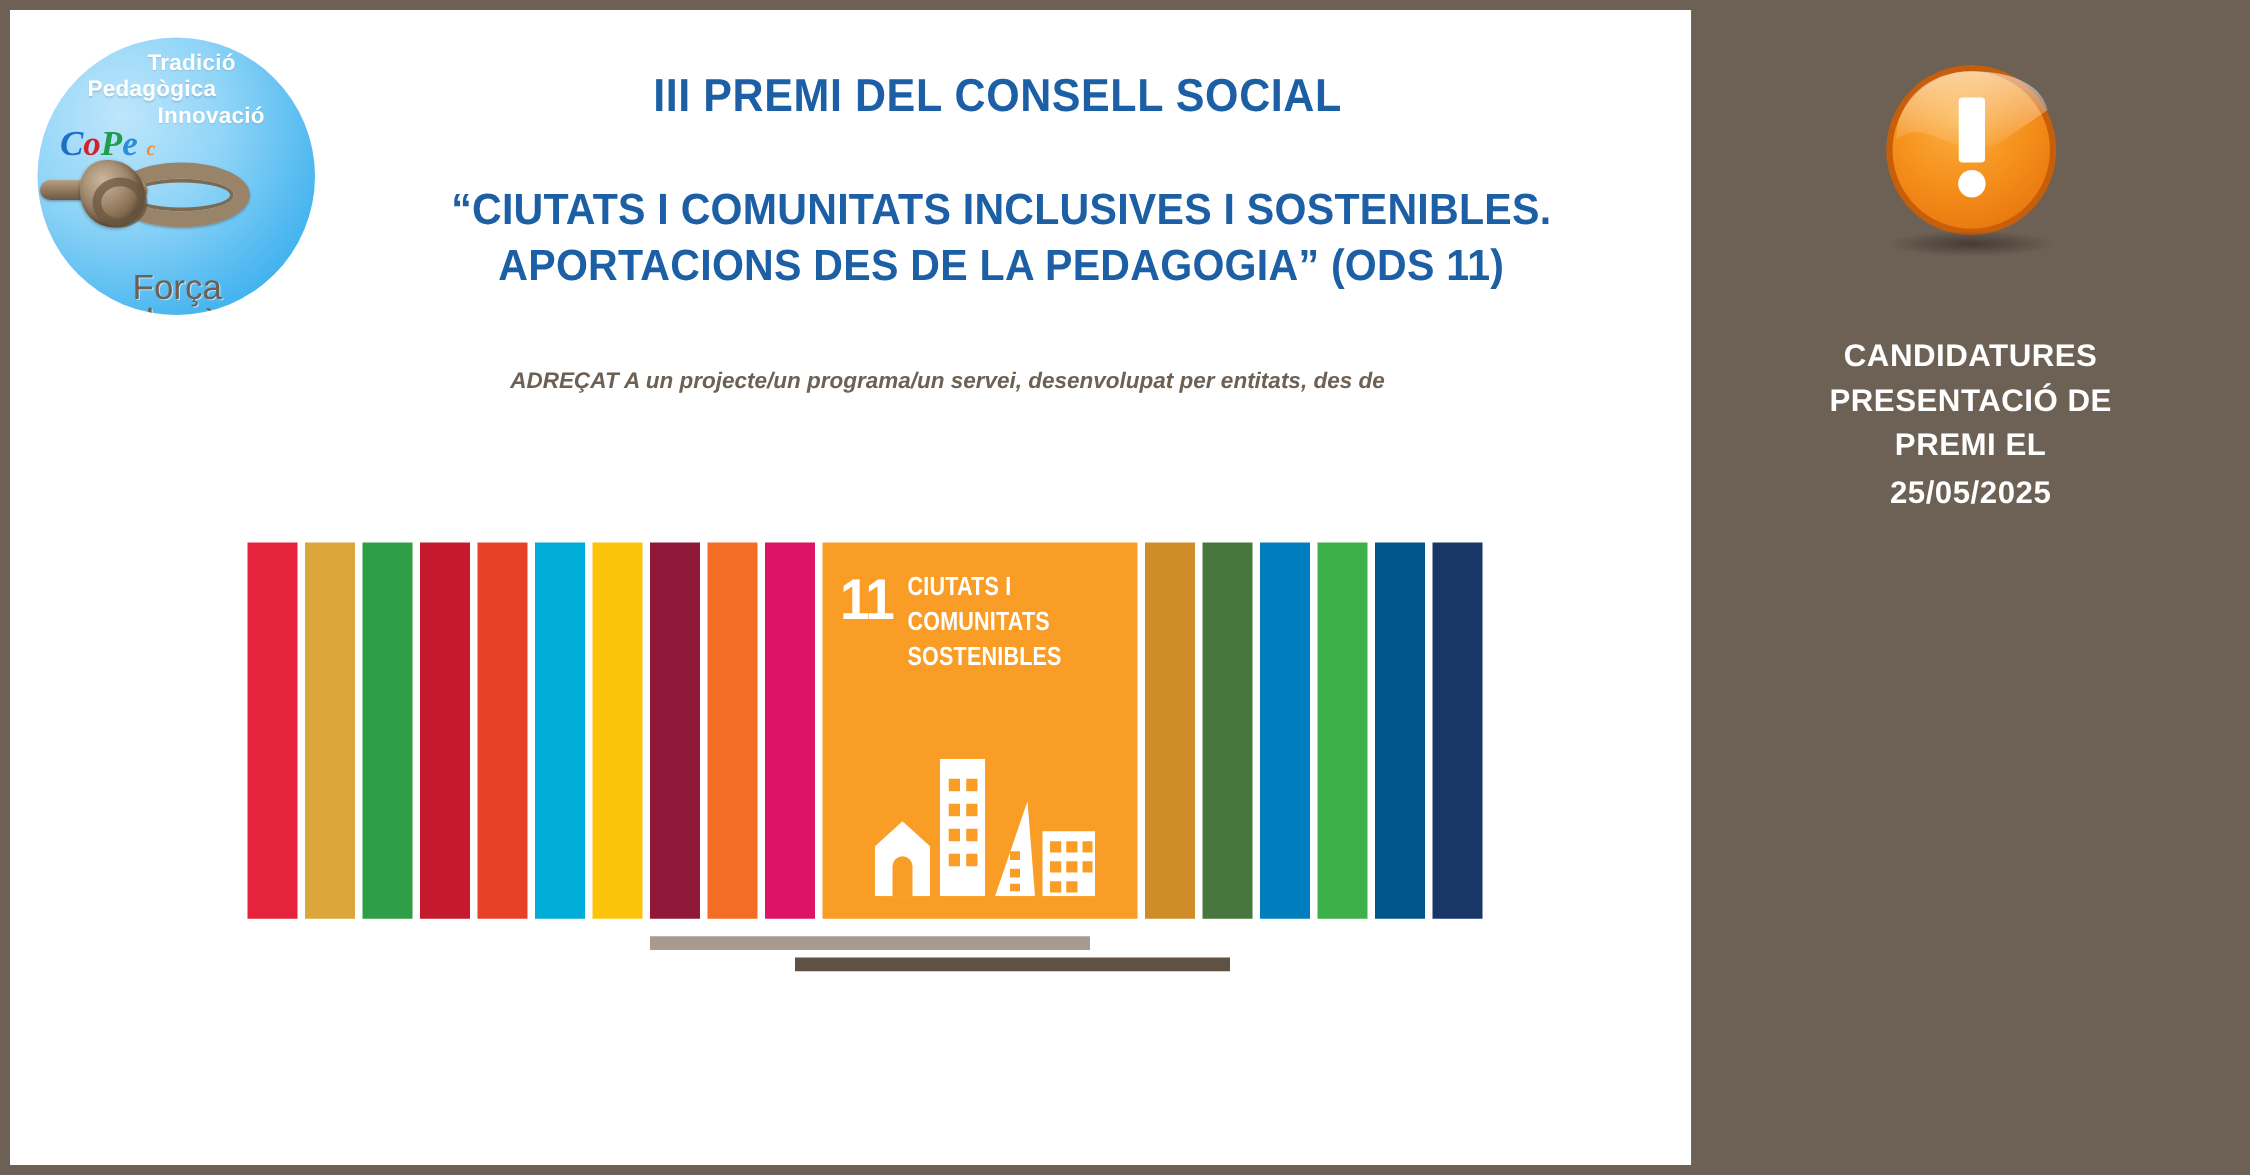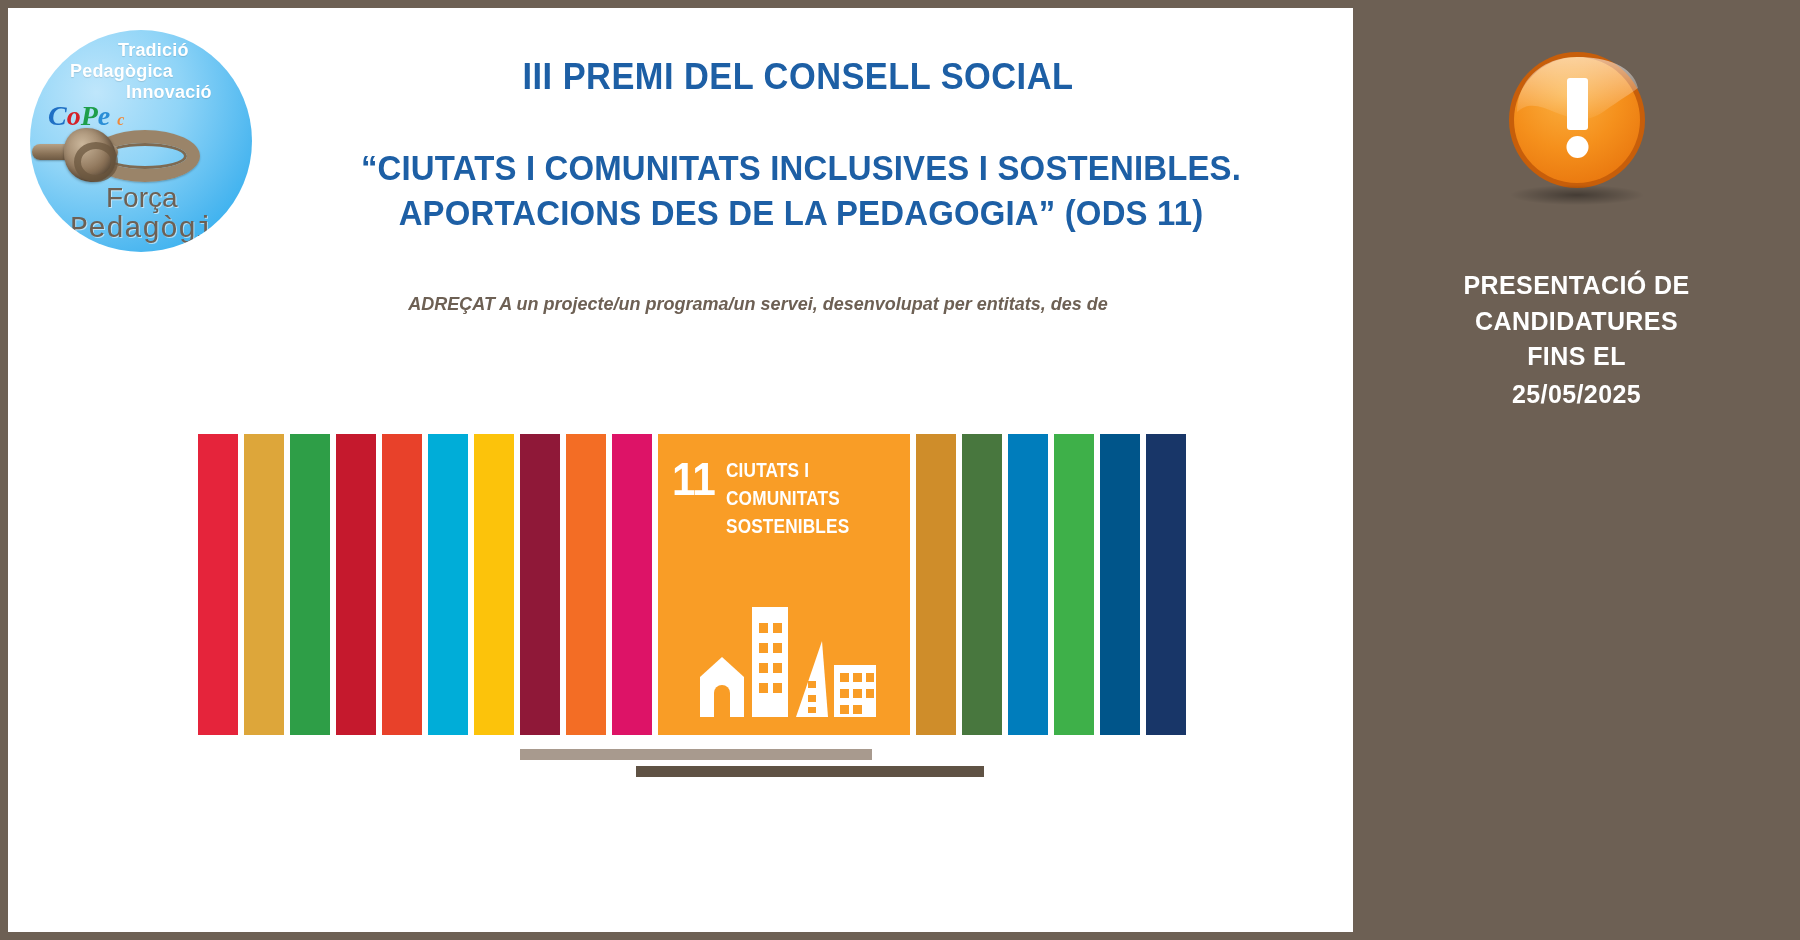--- a/index.html
+++ b/index.html
@@ -102,20 +102,21 @@
     border-radius: 50%;
     opacity: .75;
   }
 
   .logo-word {
     position: absolute;
     color: #6d6054;
     font-weight: 400;
     text-shadow: 1px 1px 0 rgba(255,255,255,.55);
     white-space: nowrap;
+    margin-top: 32px;
   }
   .logo-word.w1 { left: 76px;  top: 152px; font-size: 28px; }
   .logo-word.w2 { left: 40px;  top: 182px; font-size: 30px; font-family: Liberation Mono, monospace; }
 
   
   .title-main {
     position: absolute;
     left: 260px; top: 48px;
     width: 1060px;
     text-align: center;
@@ -366,19 +367,19 @@
       </defs>
       <circle cx="70" cy="70" r="68" fill="#C75E0A"></circle>
       <circle cx="70" cy="70" r="63" fill="url(#alertFace)"></circle>
       <path d="M10 62 C34 40 62 86 96 62 C116 48 126 42 131 38 C126 16 100 7 70 7 C36 7 10 30 10 62 Z" fill="url(#alertGloss)"></path>
       <rect x="60" y="28" width="21" height="52" rx="3" fill="#ffffff"></rect>
       <circle cx="70.5" cy="97" r="11" fill="#ffffff"></circle>
     </svg>
     <div class="alert-shadow"></div>
 
     <div class="sidebar-text" style="color: rgb(255, 255, 255);">
+      <div>CANDIDATURES</div>
       <div>PRESENTACIÓ DE</div>
-      <div>CANDIDATURES</div>
-      <div>FINS EL</div>
+      <div>PREMI EL</div>
       <div class="date">25/05/2025</div>
     </div>
   </div>
 </div>
 
 </body></html>

